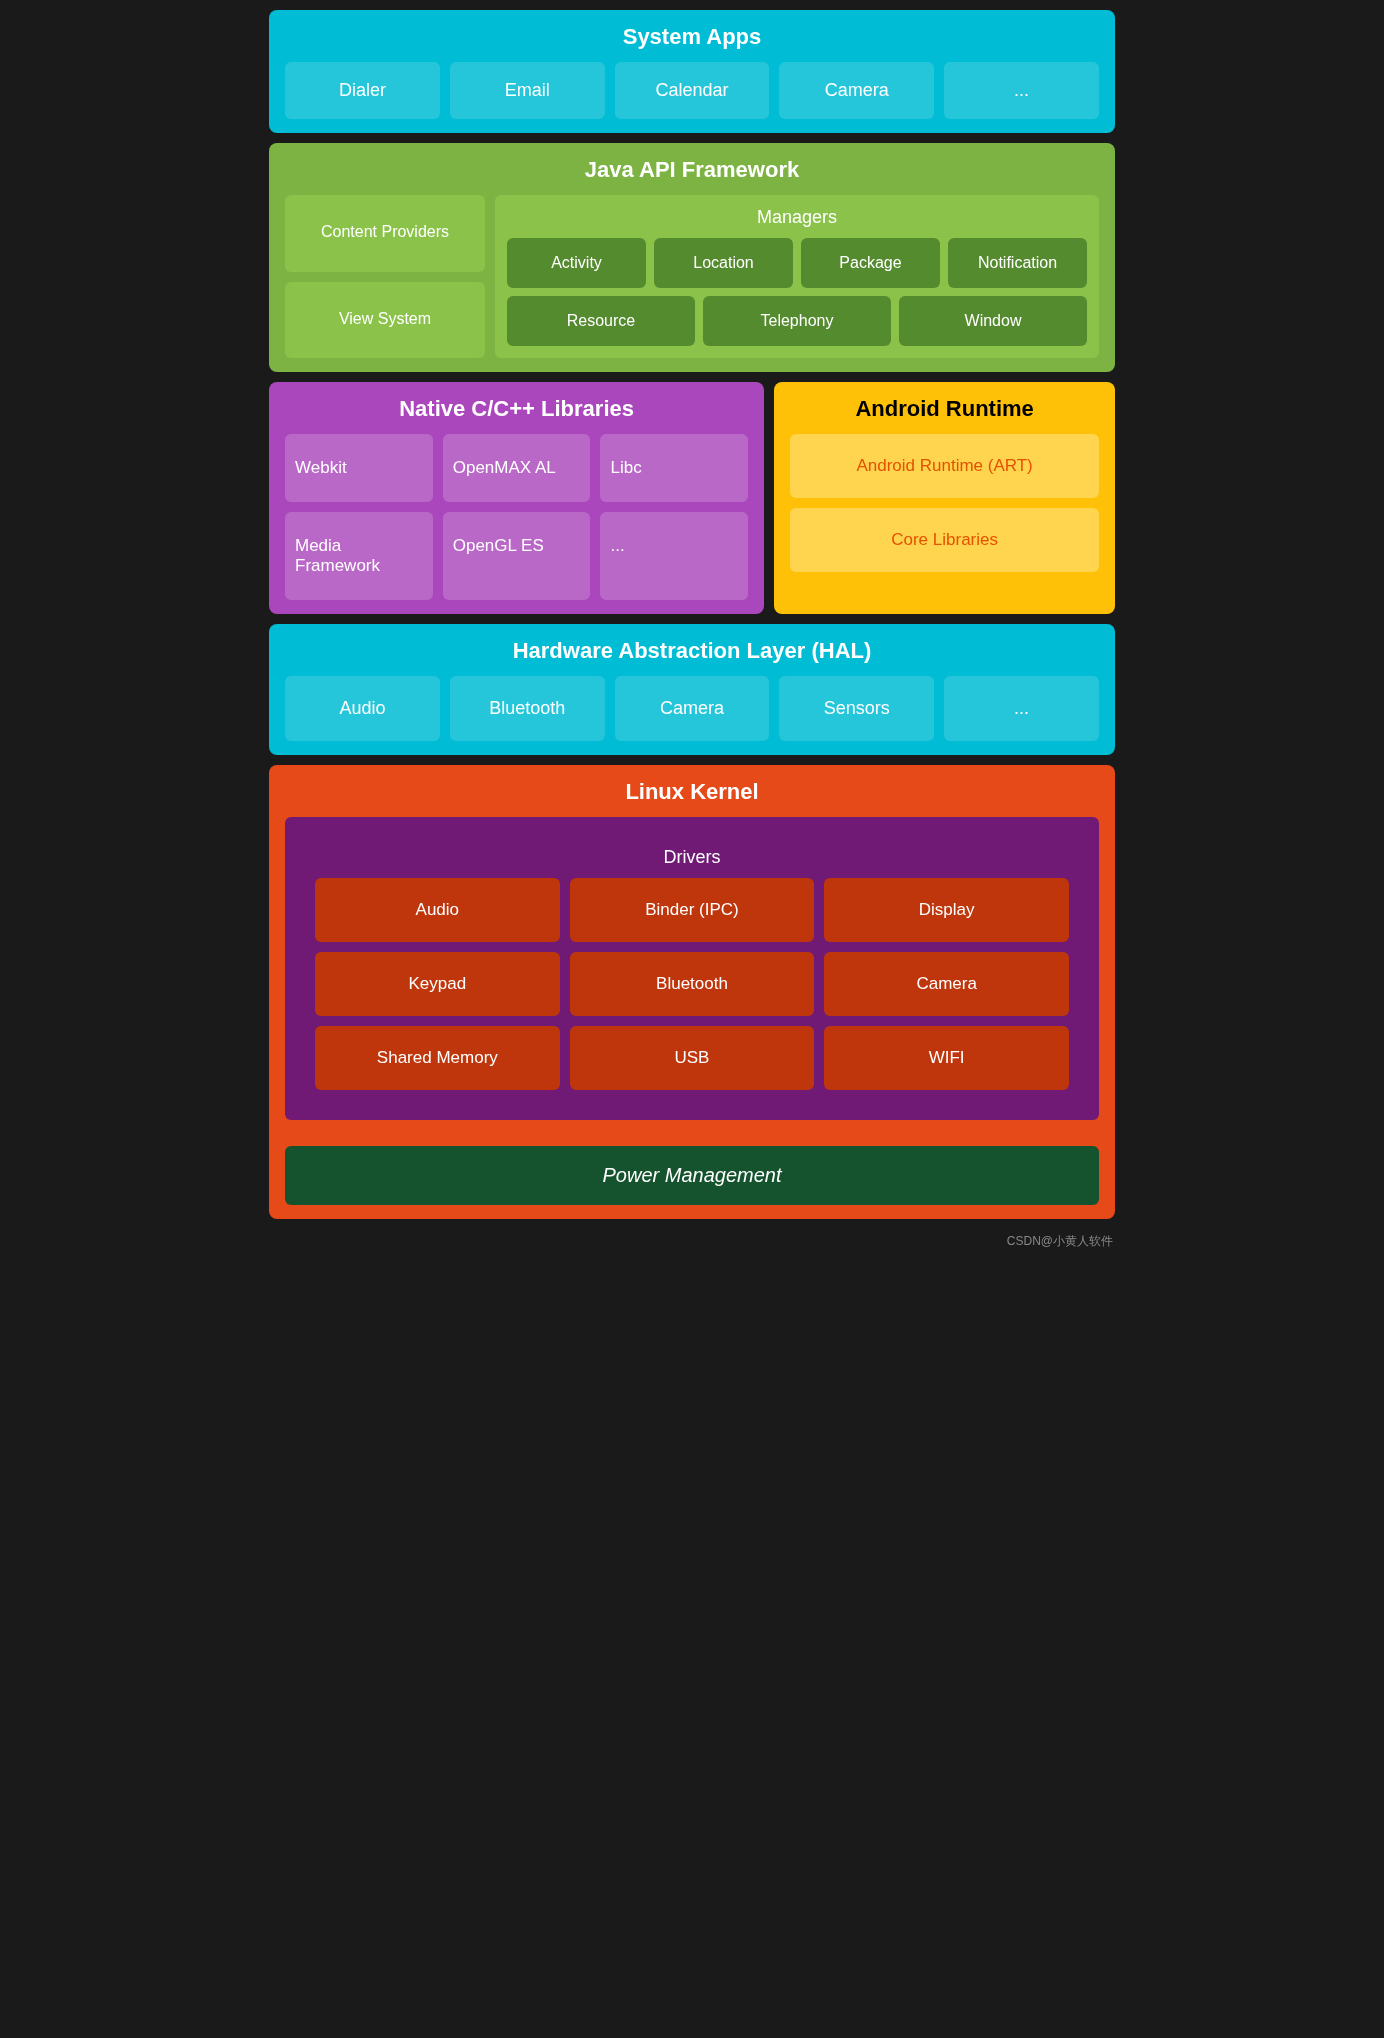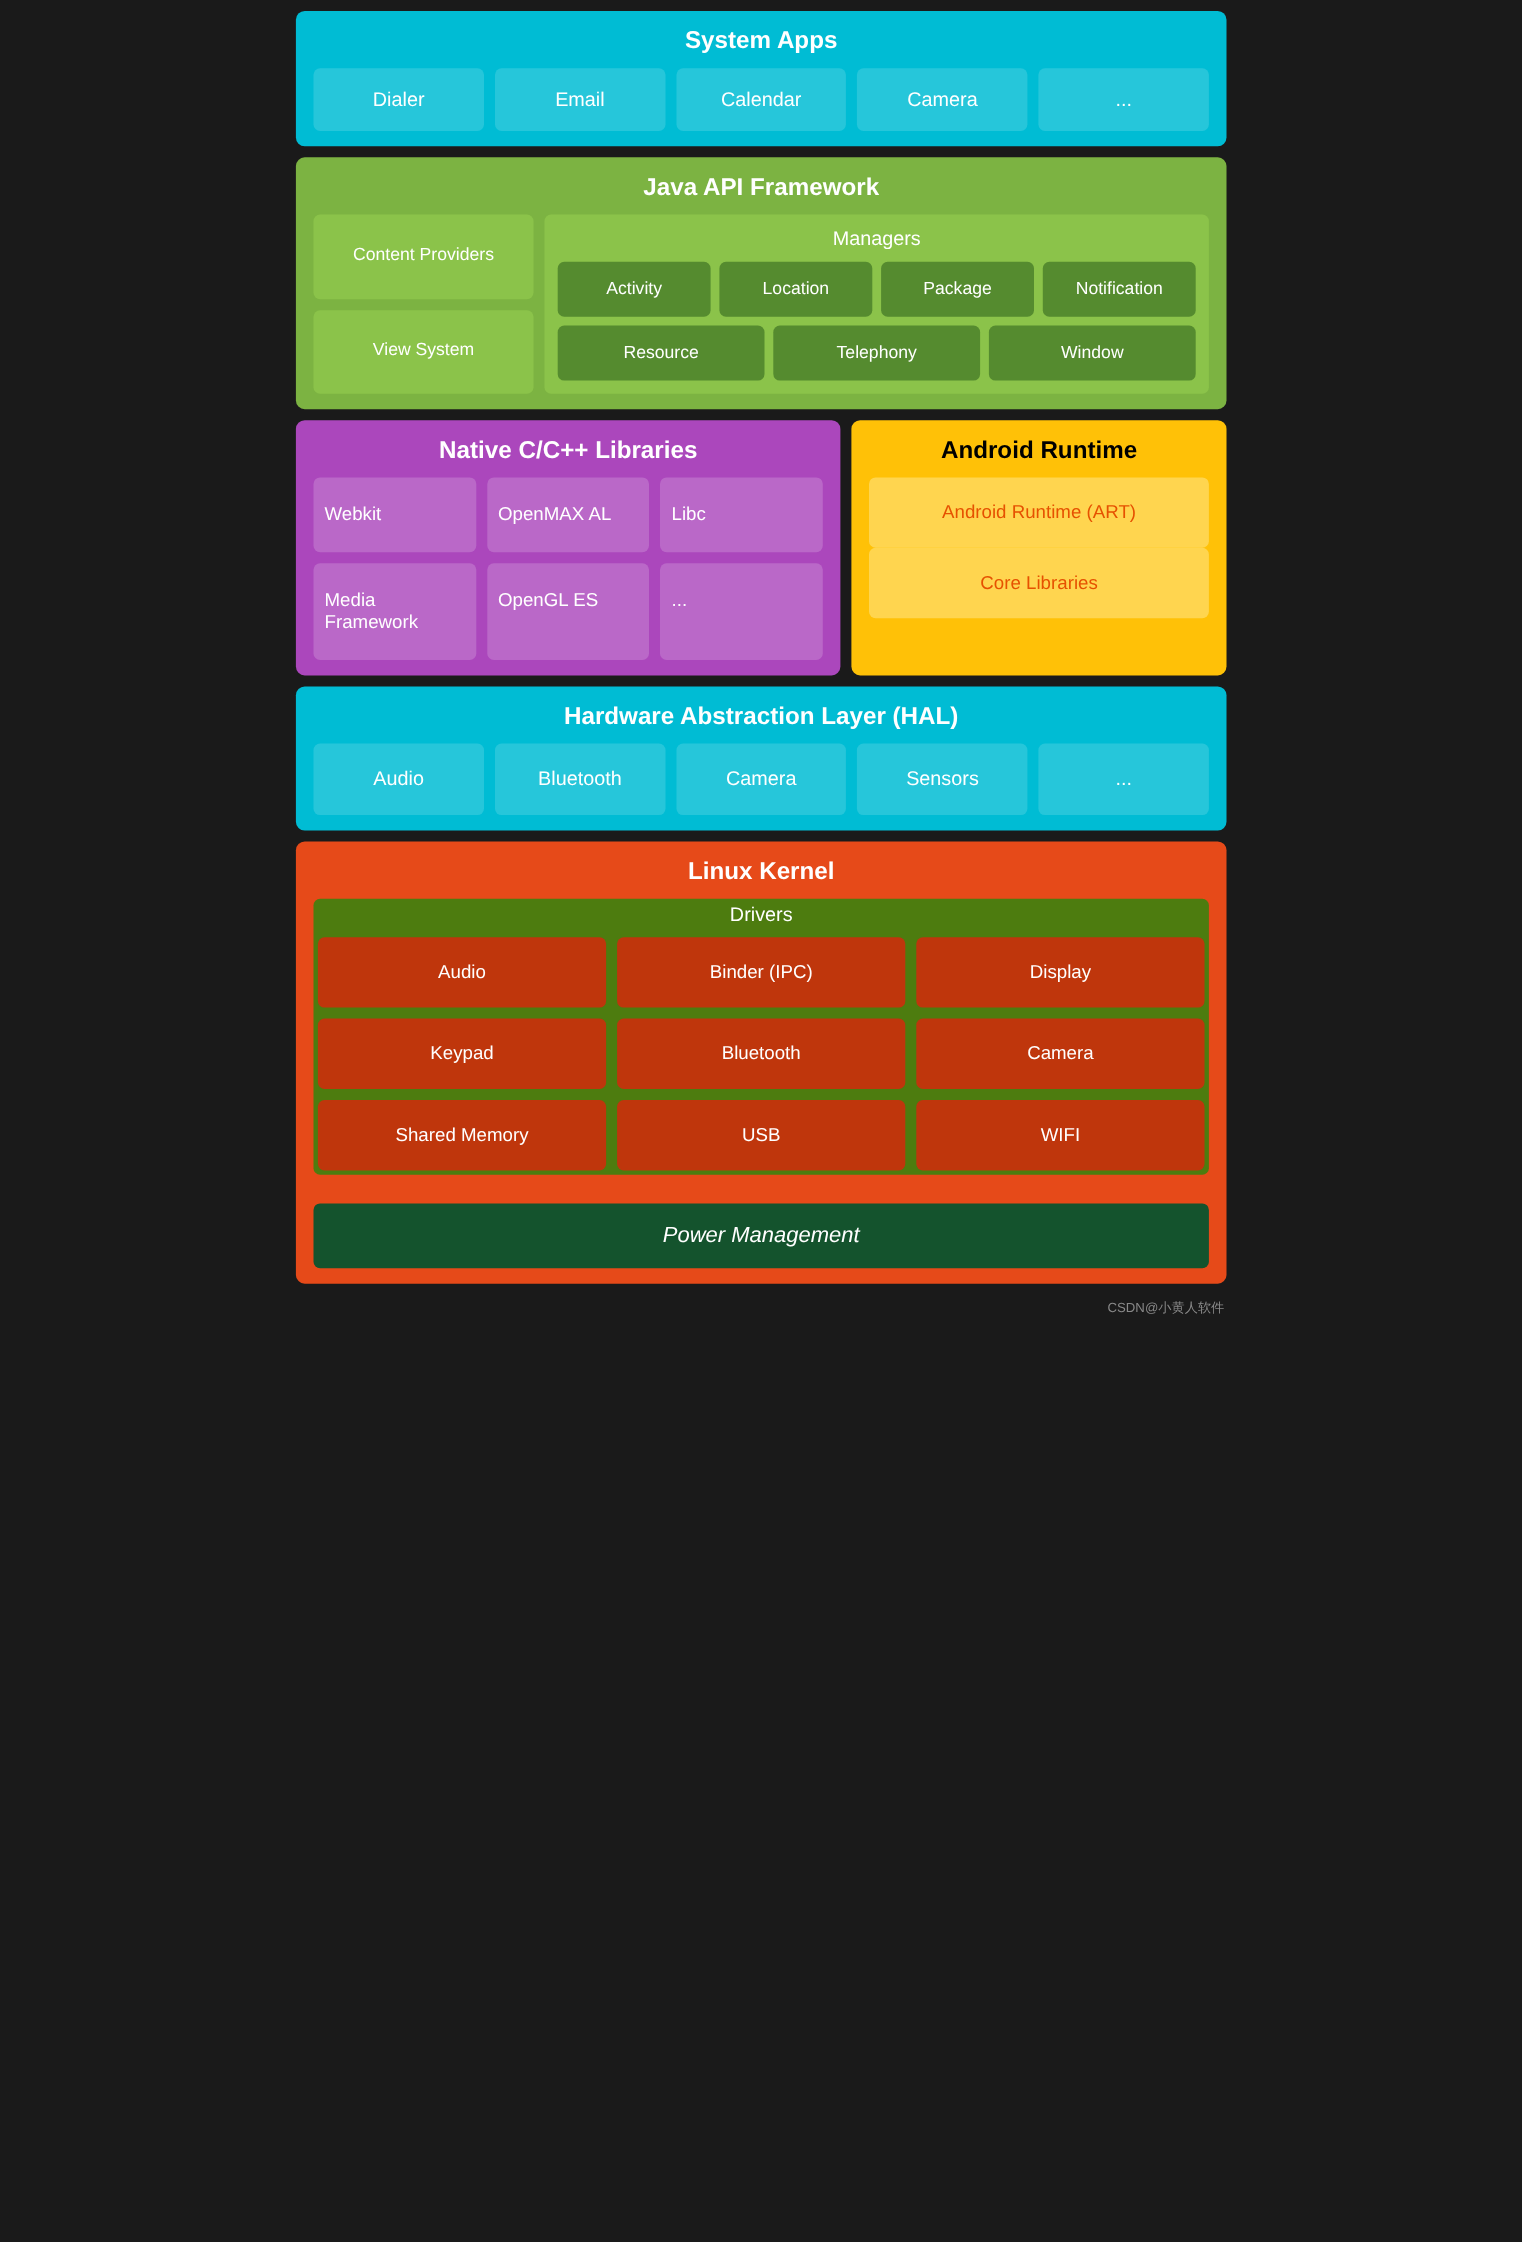--- a/index.html
+++ b/index.html
@@ -138,20 +138,21 @@
     .android-runtime .layer-title {
       color: #000000;
     }
     .runtime-card {
       background: #FFD54F;
       border-radius: 6px;
       color: #E65100;
       font-size: 17px;
       text-align: center;
       padding: 22px 10px;
+      margin-bottom: 10px;
     }
     .runtime-card:last-child {
       margin-bottom: 0;
     }
     
     .hal {
       background: #00BCD4;
     }
     .hal .cards-row {
       display: flex;
@@ -165,23 +166,23 @@
       font-size: 18px;
       text-align: center;
       padding: 22px 10px;
       flex: 1;
     }
     
     .linux-kernel {
       background: #E64A19;
     }
     .drivers-box {
-      background: #4d7c0f;
-      border-radius: 6px;
-      padding: 4px;
+      background: #701a75;
+      border-radius: 6px;
+      padding: 30px;
     }
     .drivers-title {
       text-align: center;
       font-size: 18px;
       color: white;
       margin-bottom: 10px;
     }
     .drivers-grid {
       display: grid;
       grid-template-columns: repeat(3, 1fr);

